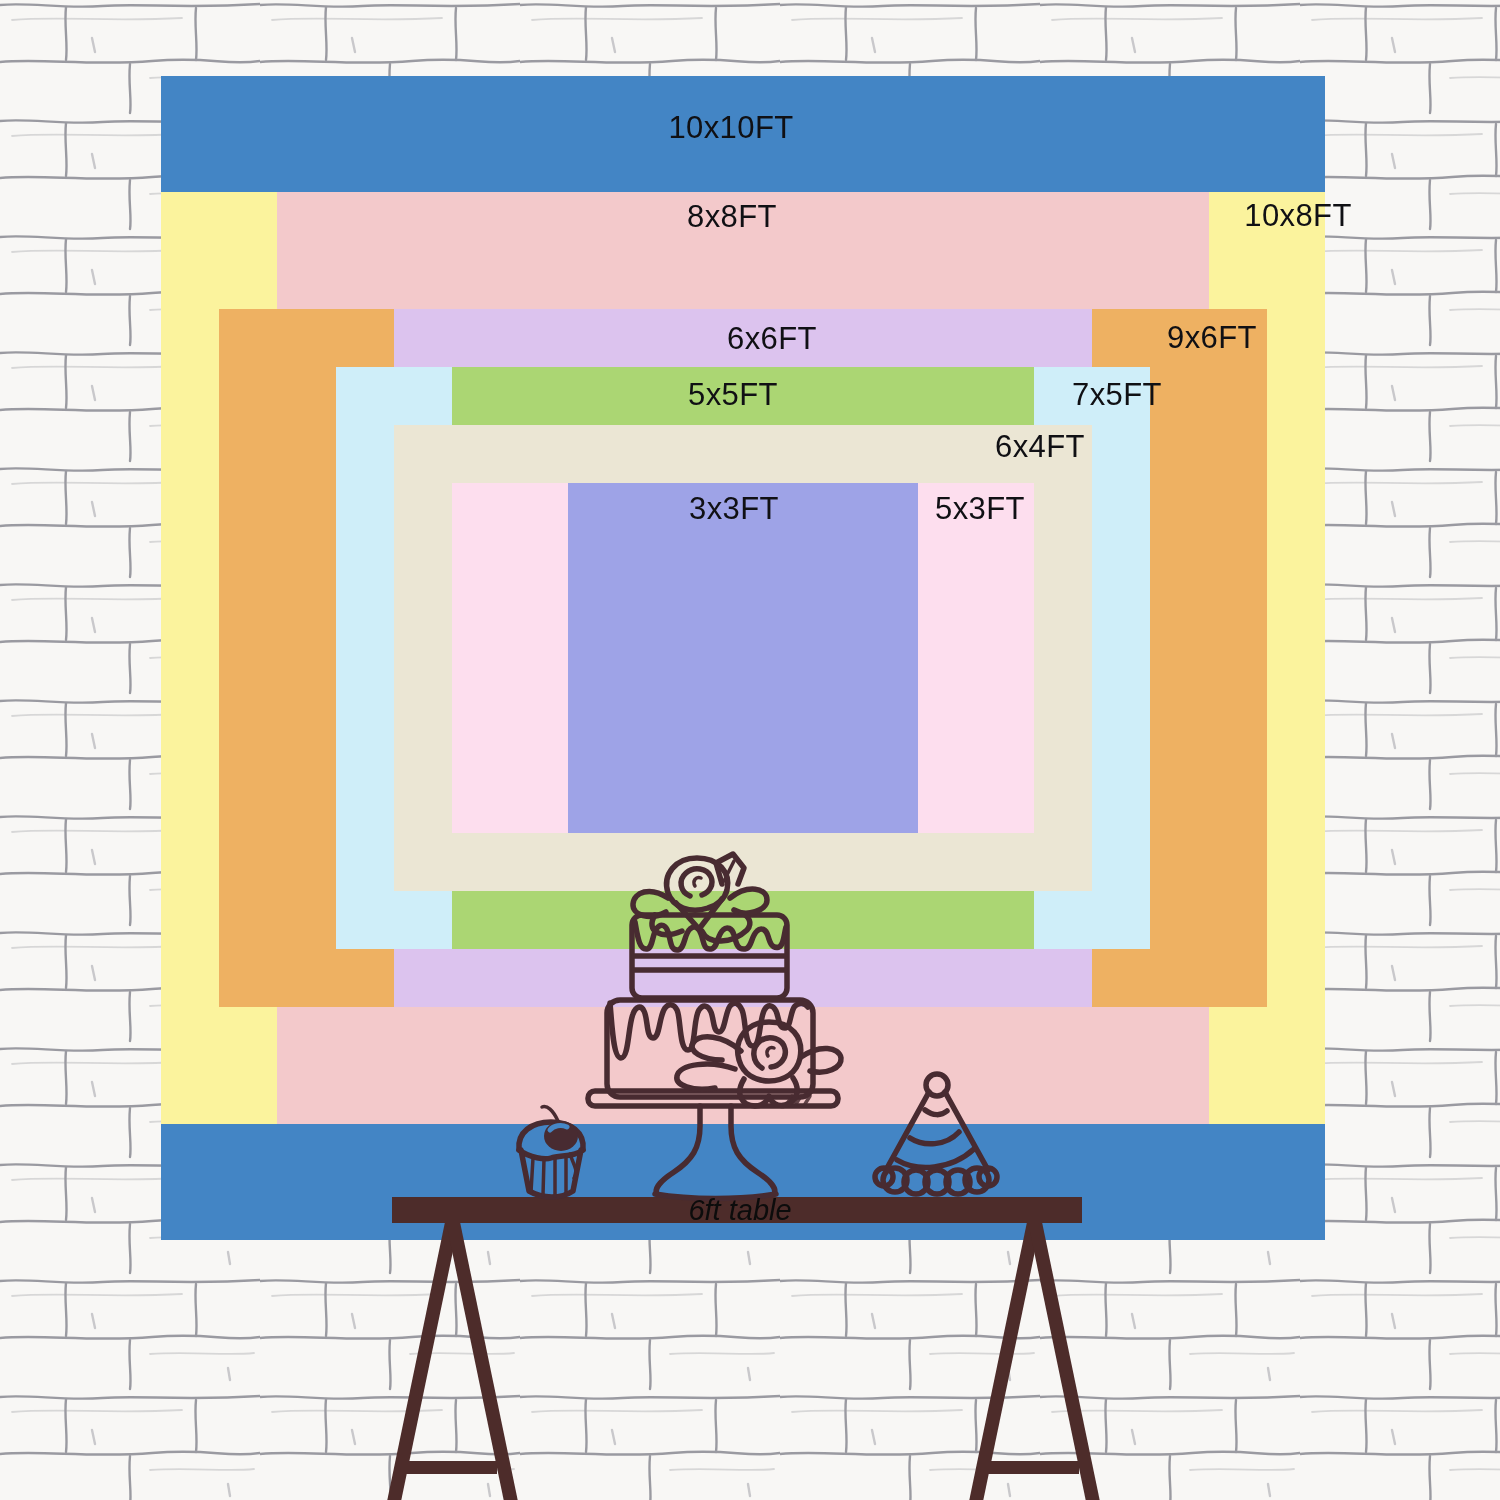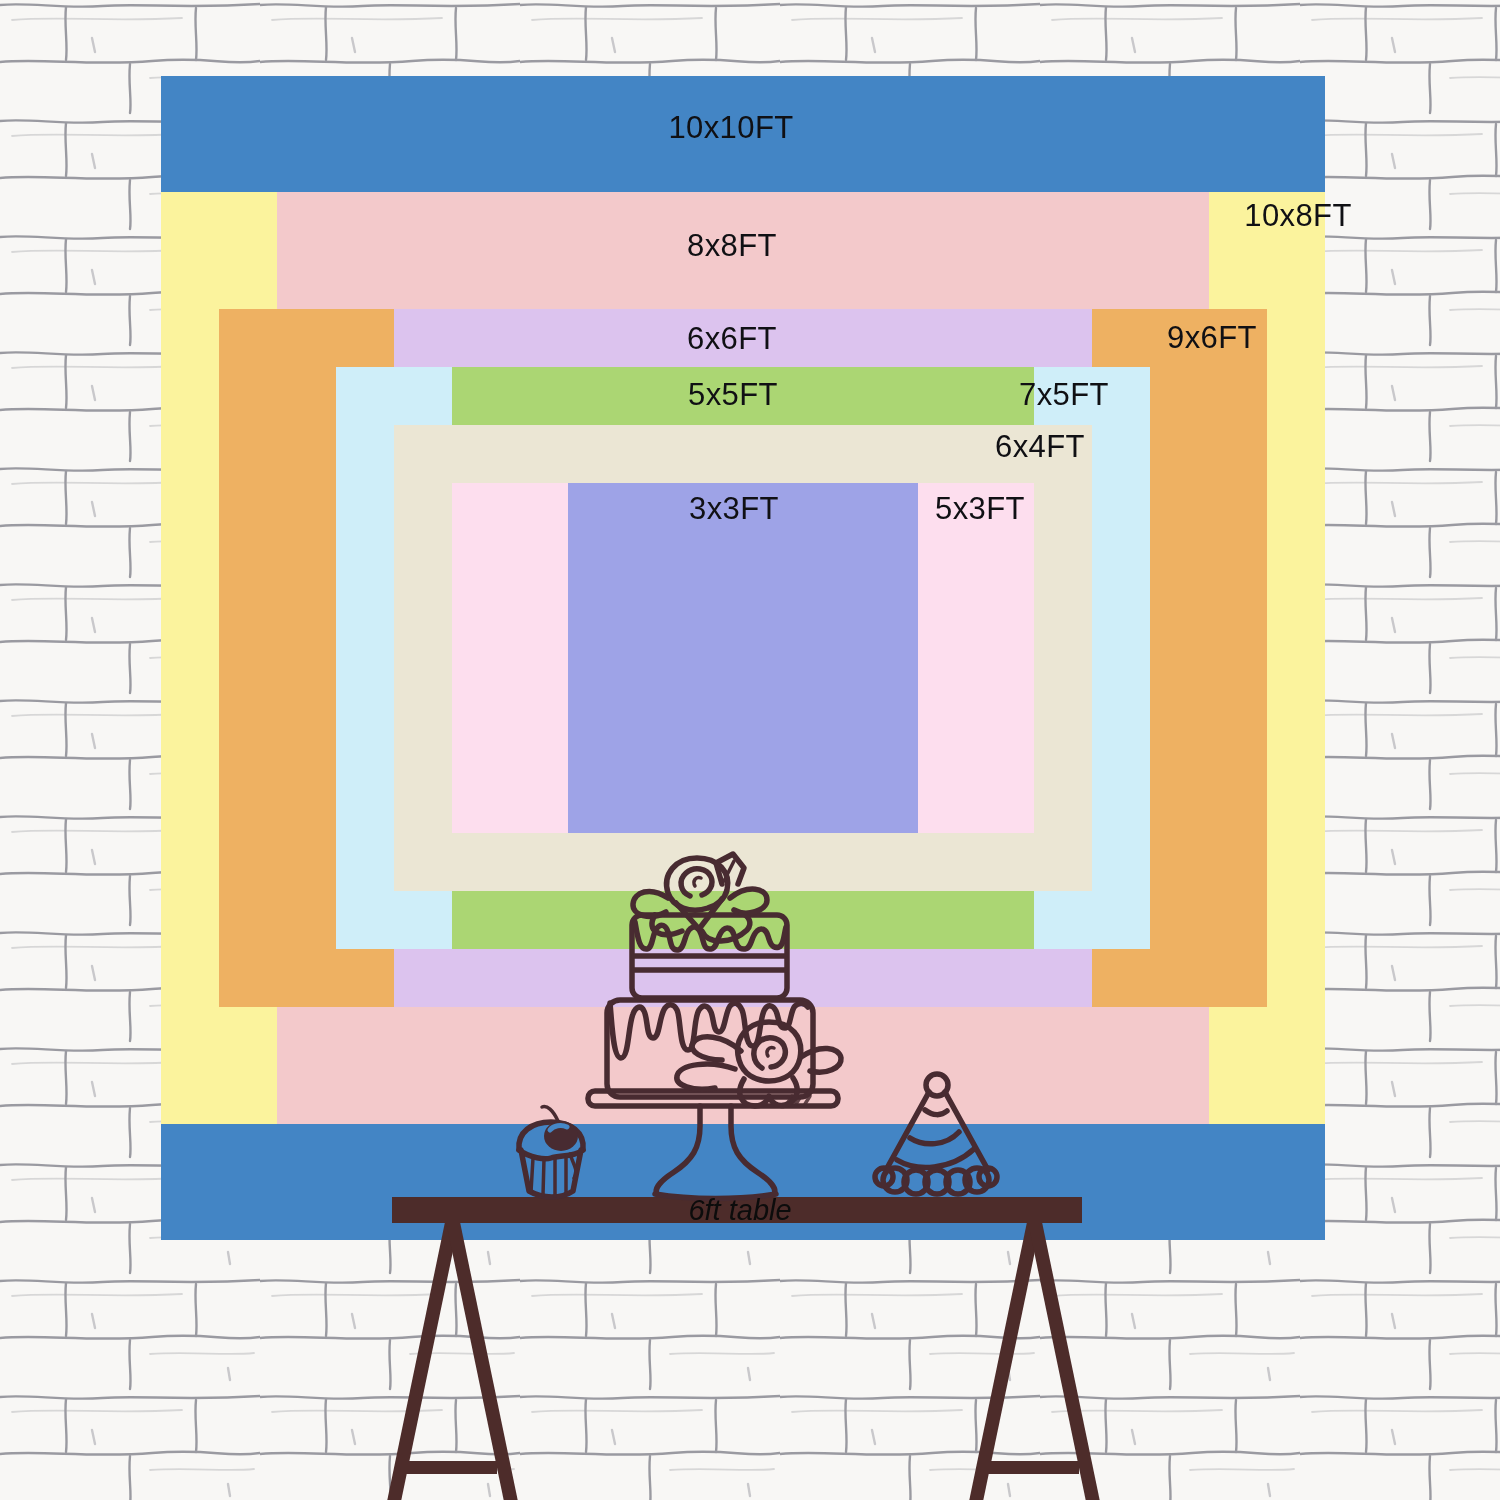--- a/index.html
+++ b/index.html
@@ -52,27 +52,27 @@
     <rect x="0" y="0" width="1500" height="1500" fill="var(--wall-bg,#f8f7f5)"></rect>
     <rect x="0" y="0" width="1500" height="1500" fill="url(#bricks)"></rect>
   </svg>
 
   <div class="layers">
       <div class="bd-rect" style="left: 161px; top: 76px; width: 1164px; height: 1164px; background: rgb(67, 133, 197); z-index: 1;"></div>
       <div class="bd-label" style="left: 731px; top: 128px;">10x10FT</div>
       <div class="bd-rect" style="left: 161px; top: 192.4px; width: 1164px; height: 931.2px; background: rgb(251, 243, 157); z-index: 2;"></div>
       <div class="bd-label" style="left: 1298px; top: 216px;">10x8FT</div>
       <div class="bd-rect" style="left: 277.4px; top: 192.4px; width: 931.2px; height: 931.2px; background: rgb(243, 201, 203); z-index: 3;"></div>
-      <div class="bd-label" style="left: 732px; top: 217px; margin-top: 29px;">8x8FT</div>
+      <div class="bd-label" style="left: 732px; top: 217px;">8x8FT</div>
       <div class="bd-rect" style="left: 219.2px; top: 308.8px; width: 1047.6px; height: 698.4px; background: rgb(238, 177, 98); z-index: 4;"></div>
       <div class="bd-label" style="left: 1212px; top: 338px;">9x6FT</div>
       <div class="bd-rect" style="left: 393.8px; top: 308.8px; width: 698.4px; height: 698.4px; background: rgb(220, 195, 238); z-index: 5;"></div>
-      <div class="bd-label" style="left: 732px; top: 339px;">6x6FT</div>
+      <div class="bd-label" style="left: 772px; top: 339px;">6x6FT</div>
       <div class="bd-rect" style="left: 335.6px; top: 367px; width: 814.8px; height: 582px; background: rgb(207, 238, 249); z-index: 6;"></div>
-      <div class="bd-label" style="left: 1064px; top: 395px;">7x5FT</div>
+      <div class="bd-label" style="left: 1117px; top: 395px;">7x5FT</div>
       <div class="bd-rect" style="left: 452px; top: 367px; width: 582px; height: 582px; background: rgb(171, 214, 115); z-index: 7;"></div>
       <div class="bd-label" style="left: 733px; top: 395px;">5x5FT</div>
       <div class="bd-rect" style="left: 393.8px; top: 425.2px; width: 698.4px; height: 465.6px; background: rgb(235, 230, 212); z-index: 8;"></div>
       <div class="bd-label" style="left: 1040px; top: 447px;">6x4FT</div>
       <div class="bd-rect" style="left: 452px; top: 483.4px; width: 582px; height: 349.2px; background: rgb(253, 222, 238); z-index: 9;"></div>
       <div class="bd-label" style="left: 980px; top: 509px;">5x3FT</div>
       <div class="bd-rect" style="left: 568.4px; top: 483.4px; width: 349.2px; height: 349.2px; background: rgb(158, 163, 231); z-index: 10;"></div>
       <div class="bd-label" style="left: 734px; top: 509px;">3x3FT</div>
     </div>
 

